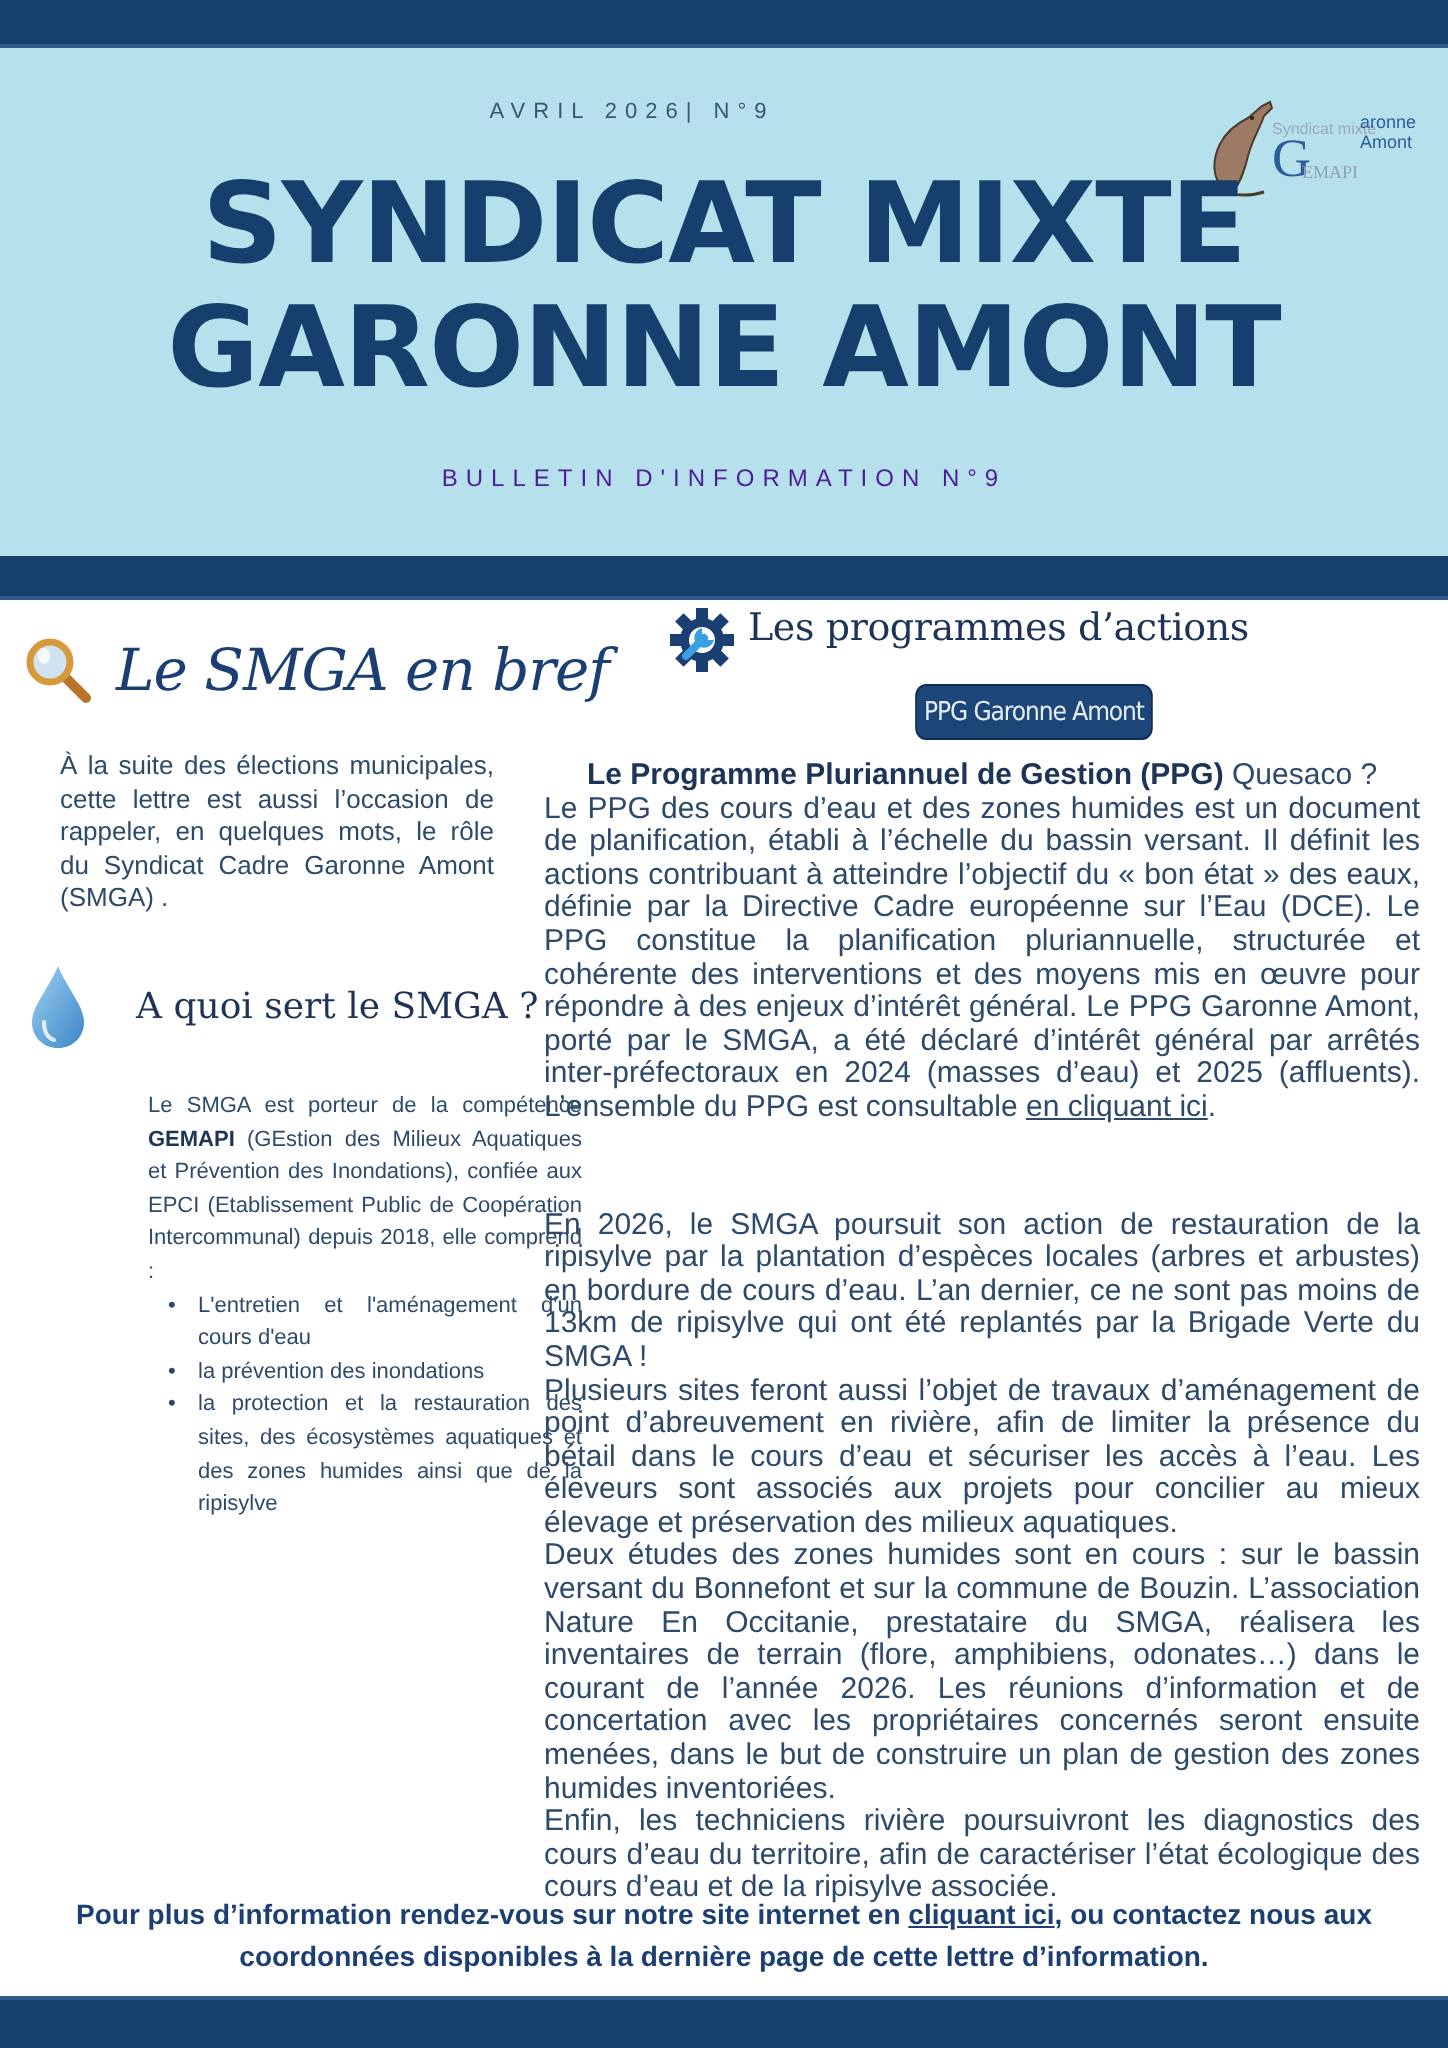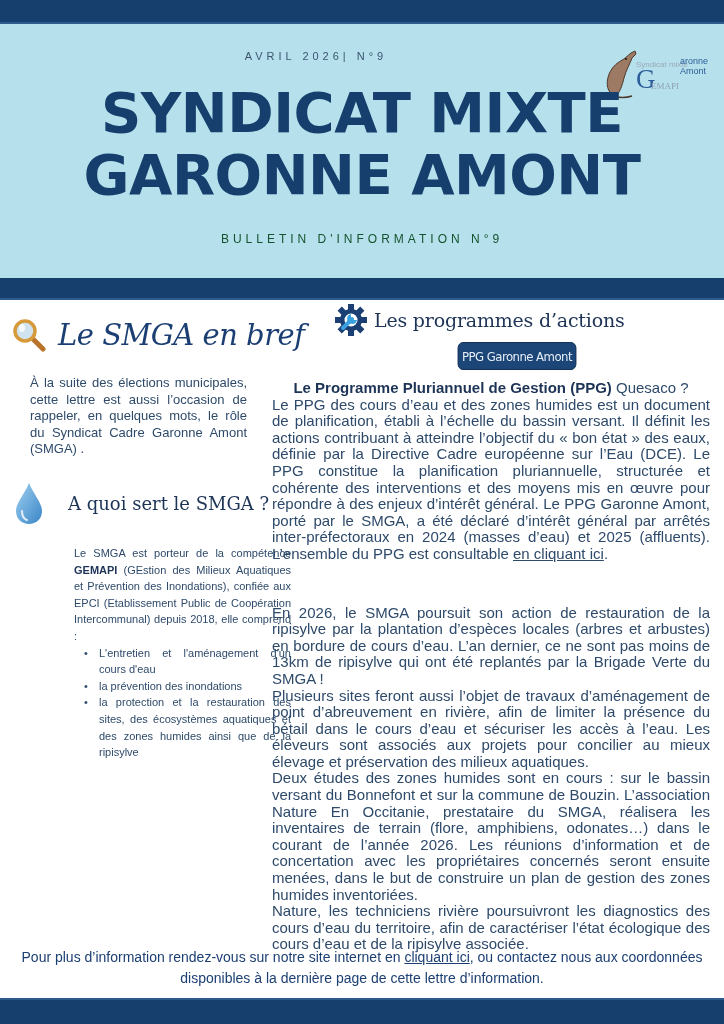--- a/index.html
+++ b/index.html
@@ -3,52 +3,52 @@
 <meta charset="utf-8">
 <style>
   * { box-sizing: border-box; margin: 0; padding: 0; }
   html, body { width: 724px; height: 1024px; background: #ffffff; overflow: hidden; }
   body { font-family: "Liberation Sans", sans-serif; color: #243b5a; position: relative; }
 
   .top-bar { position: absolute; left: 0; top: 0; width: 724px; height: 24px; background: #173f6e; border-bottom: 2px solid #2e5b8c; }
   .header { position: absolute; left: 0; top: 24px; width: 724px; height: 254px; background: #b6e1ec; }
   .date-line { position: absolute; left: 0; top: 50px; width: 632px; text-align: center; font-size: 11px; letter-spacing: 4px; color: #3b5571; }
   .title { position: absolute; left: 0; top: 82px; width: 724px; text-align: center; font-family: "DejaVu Sans", sans-serif; font-weight: bold; font-size: 56px; line-height: 62px; color: #163f6d; letter-spacing: -0.5px; }
-  .bulletin { position: absolute; left: 0; top: 232px; width: 724px; text-align: center; font-size: 12px; letter-spacing: 4px; color: #14532d; }
+  .bulletin { position: absolute; left: 0; top: 232px; width: 724px; text-align: center; font-size: 12px; letter-spacing: 4px; color: #4c1d95; }
   .mid-bar { position: absolute; left: 0; top: 278px; width: 724px; height: 22px; background: #173f6e; border-bottom: 2px solid #2e5b8c; }
   .bottom-bar { position: absolute; left: 0; top: 998px; width: 724px; height: 26px; background: #173f6e; border-top: 2px solid #2e5b8c; }
 
   .logo { position: absolute; left: 604px; top: 26px; width: 116px; height: 50px; }
   .logo .otter { position: absolute; left: 0; top: 0; }
   .logo .l1 { position: absolute; left: 32px; top: 10px; font-size: 8px; color: #9aaab8; font-family: "Liberation Sans", sans-serif; }
   .logo .bigG { position: absolute; left: 32px; top: 16px; font-family: "Liberation Serif", serif; font-size: 27px; color: #2c5d99; line-height: 27px; }
   .logo .l2 { position: absolute; left: 47px; top: 6px; font-size: 9px; color: #2c5d99; padding-left: 29px; }
   .logo .l3 { position: absolute; left: 47px; top: 31px; font-size: 9px; color: #8fa1b2; font-family: "Liberation Serif", serif; }
   .bref-head { position: absolute; left: 12px; top: 318px; display: flex; align-items: center; }
   .bref-head .txt { font-family: "DejaVu Serif", serif; font-style: italic; font-size: 29px; color: #1c3f73; margin-left: 12px; letter-spacing: -0.5px; }
   .intro { position: absolute; left: 30px; top: 375px; width: 217px; font-size: 13px; line-height: 16.6px; text-align: justify; color: #2e4a6a; }
   .quoi-head { position: absolute; left: 14px; top: 481px; display: flex; align-items: center; }
   .quoi-head .txt { font-family: "DejaVu Serif", serif; font-size: 18px; color: #1d3456; margin-left: 24px; }
   .gemapi { position: absolute; left: 30px; top: 545px; width: 217px; font-size: 11px; line-height: 16.6px; text-align: justify; color: #2e4a6a; margin-left: 44px; }
   .gemapi b { color: #1d3456; }
   .gemapi ul { list-style: none; margin: 0; padding: 0; }
   .gemapi li { position: relative; padding-left: 25px; }
   .gemapi li::before { content: "•"; position: absolute; left: 10px; top: 0; }
 
-  .prog-head { position: absolute; left: 334px; top: 303px; display: flex; align-items: center; }
+  .prog-head { position: absolute; left: 334px; top: 303px; display: flex; align-items: flex-start; }
   .prog-head .txt { font-family: "DejaVu Serif", serif; font-size: 19px; color: #1d3456; margin-left: 6px; letter-spacing: -0.2px; }
   .ppg-badge { position: absolute; left: 451px; top: 342px; width: 132px; height: 28px; background: #1c4677; border-radius: 6px; color: #e7eff8; font-family: "DejaVu Sans", sans-serif; font-size: 13px; text-align: center; line-height: 28px; letter-spacing: -0.6px; transform: scaleX(0.9); transform-origin: center; border: 1px solid #0f2d52; }
   .right-col { position: absolute; left: 272px; top: 380px; width: 438px; font-size: 15px; line-height: 16.6px; text-align: justify; color: #2e4a6a; }
   .right-col .center { text-align: center; }
   .right-col b { color: #1d3456; }
   .right-col a, .footer a { color: inherit; text-decoration: underline; }
   .gap { height: 17px; }
   .gap2 { height: 17px; }
 
-  .footer { position: absolute; left: 0; top: 947px; width: 724px; text-align: center; font-size: 14px; line-height: 21px; font-weight: normal; color: #1c3f73; }
+  .footer { position: absolute; left: 0; top: 947px; width: 724px; text-align: center; font-size: 14px; line-height: 21px; font-weight: bold; color: #1c3f73; }
 </style>
 </head>
 <body>
 
 <div class="top-bar"></div>
 <div class="header">
   <div class="logo">
     <svg class="otter" width="36" height="50" viewBox="0 0 36 50">
       <path d="M8 44 C2 40 2 30 6 22 C9 16 14 12 20 9 L27 3 L31 1 L32 4 L28 8 C26 14 22 20 20 28 C18 36 16 42 12 46 Z" fill="#9c7a63" stroke="#4e3a2d" stroke-width="1"></path>
       <circle cx="22" cy="9" r="1" fill="#2b1d14"></circle>
@@ -125,20 +125,20 @@
 
 <div class="right-col">
   <p class="center"><b>Le Programme Pluriannuel de Gestion (PPG)</b><span> Quesaco ?</span></p>
   <p><span>Le PPG des cours d’eau et des zones humides est un document de planification, établi à l’échelle du bassin versant. Il définit les actions contribuant à atteindre l’objectif du « bon état » des eaux, définie par la Directive Cadre européenne sur l’Eau (DCE). Le PPG constitue la planification pluriannuelle, structurée et cohérente des interventions et des moyens mis en œuvre pour répondre à des enjeux d’intérêt général. Le PPG Garonne Amont, porté par le SMGA, a été déclaré d’intérêt général par arrêtés inter-préfectoraux en 2024 (masses d’eau) et 2025 (affluents). L’ensemble du PPG est consultable </span><a href="#">en cliquant ici</a><span>.</span></p>
   <div class="gap"></div>
   <div class="gap2"></div>
   <div class="gap" style="height:8px"></div>
   <p>En 2026, le SMGA poursuit son action de restauration de la ripisylve par la plantation d’espèces locales (arbres et arbustes) en bordure de cours d’eau. L’an dernier, ce ne sont pas moins de 13km de ripisylve qui ont été replantés par la Brigade Verte du SMGA !</p>
   <p>Plusieurs sites feront aussi l’objet de travaux d’aménagement de point d’abreuvement en rivière, afin de limiter la présence du bétail dans le cours d’eau et sécuriser les accès à l’eau. Les éleveurs sont associés aux projets pour concilier au mieux élevage et préservation des milieux aquatiques.</p>
   <p>Deux études des zones humides sont en cours : sur le bassin versant du Bonnefont et sur la commune de Bouzin. L’association Nature En Occitanie, prestataire du SMGA, réalisera les inventaires de terrain (flore, amphibiens, odonates…) dans le courant de l’année 2026. Les réunions d’information et de concertation avec les propriétaires concernés seront ensuite menées, dans le but de construire un plan de gestion des zones humides inventoriées.</p>
-  <p>Nature, les techniciens rivière poursuivront les diagnostics des cours d’eau du territoire, afin de caractériser l’état écologique des cours d’eau et de la ripisylve associée.</p>
+  <p>Enfin, les techniciens rivière poursuivront les diagnostics des cours d’eau du territoire, afin de caractériser l’état écologique des cours d’eau et de la ripisylve associée.</p>
 </div>
 
 <div class="footer">
   <span>Pour plus d’information rendez-vous sur notre site internet en </span><a href="#">cliquant ici</a><span>, ou contactez nous aux coordonnées disponibles à la dernière page de cette lettre d’information.</span>
 </div>
 
 <div class="bottom-bar"></div>
 
 </body></html>

